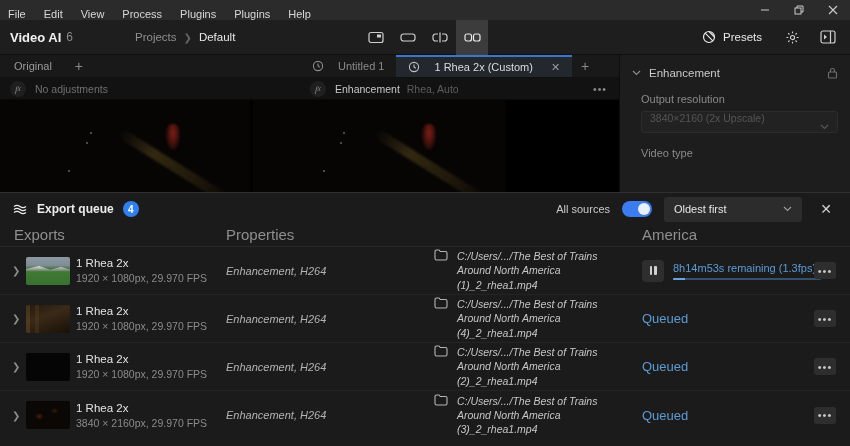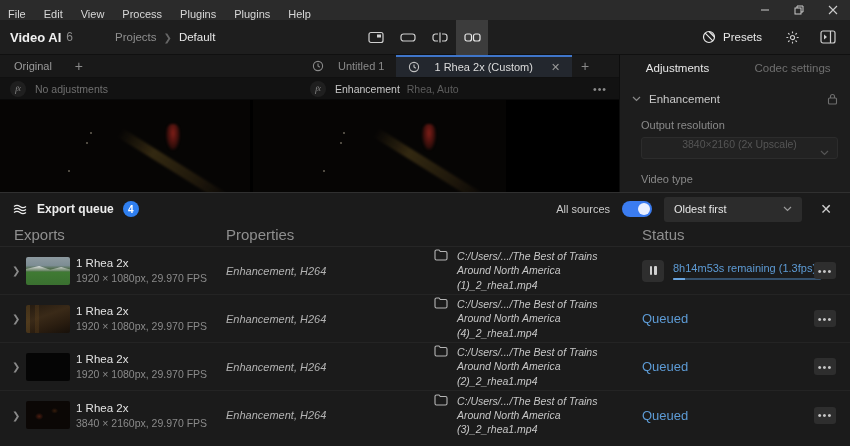--- a/index.html
+++ b/index.html
@@ -20,21 +20,21 @@
   .win-controls { margin-left:auto; display:flex; align-items:center; }
   .win-btn { width:34px; height:20px; display:flex; align-items:center; justify-content:center; color:#ccc; }
 
   
   .titlebar {
     height:35px; background:#1e1e1e; display:flex; align-items:center;
     position:relative; border-bottom:1px solid #101010;
   }
   .app-name { font-size:13px; font-weight:bold; color:#f0f0f0; margin-left:10px; }
   .app-version { font-size:12px; color:#8a8a8a; margin-left:5px; }
-  .breadcrumb { display:flex; align-items:center; gap:7px; margin-left:42px; font-size:11.5px; }
+  .breadcrumb { display:flex; align-items:center; gap:7px; margin-left:62px; font-size:11.5px; }
   .crumb-root { color:#8f8f8f; }
   .crumb-sep { color:#666; font-size:10px; }
   .crumb-current { color:#e8e8e8; }
   .view-switcher { position:absolute; left:360px; top:0; height:35px; display:flex; }
   .view-btn { width:32px; height:35px; display:flex; align-items:center; justify-content:center; color:#cfcfcf; }
   .view-btn.selected { background:#3c3c3c; }
   .titlebar-right { margin-left:auto; display:flex; align-items:center; gap:8px; padding-right:8px; }
   .presets-btn { display:flex; align-items:center; gap:7px; color:#e8e8e8; font-size:11.5px; padding:4px 8px; }
   .icon-btn { width:28px; height:26px; display:flex; align-items:center; justify-content:center; color:#cfcfcf; }
 
@@ -81,21 +81,21 @@
   .panel-tabs { display:flex; height:26px; align-items:center; font-size:11.5px; }
   .panel-tab { flex:1; text-align:center; }
   .panel-tab.active { color:#e6e6e6; }
   .panel-tab.inactive { color:#6f6f6f; }
   .section-header { display:flex; align-items:center; gap:8px; padding:12px 12px 0 12px; color:#c9c9c9; font-size:11.5px; }
   .section-header .chev { color:#8a8a8a; }
   .lock { margin-left:auto; color:#6f6f6f; }
   .field-label { color:#8a8a8a; font-size:11px; padding:14px 0 6px 21px; }
   .dropdown {
     margin:0 12px 0 21px; height:22px; background:#222; border:1px solid #2c2c2c; border-radius:3px;
-    display:flex; align-items:center; padding:0 8px; color:#555; font-size:10.5px;flex-direction:column;
+    display:flex; align-items:flex-start; padding:0 8px; color:#555; font-size:10.5px;flex-direction:column;
   }
   .dropdown .chev { margin-left:auto; color:#555; }
 
   
   .export-panel { position:absolute; left:0; top:192px; width:850px; height:254px; background:#1b1b1b; border-top:1px solid #303030; }
   .eq-header { height:28px; display:flex; align-items:center; padding:0 12px; margin-top:2px; }
   .eq-title { display:flex; align-items:center; gap:9px; font-size:12px; font-weight:bold; color:#ececec; }
   .eq-badge { width:16px; height:16px; border-radius:50%; background:#2f7ff0; color:#fff; font-size:10px; font-weight:bold;
     display:flex; align-items:center; justify-content:center; }
   .eq-header-right { margin-left:auto; display:flex; align-items:center; gap:12px; }
@@ -284,24 +284,20 @@
         <div class="figure-red" style="left:169px; top:24px;"></div>
         <div class="beam" style="left:113px; top:62px;"></div>
         <span class="speck" style="left:90px; top:32px;"></span>
         <span class="speck" style="left:87px; top:42px;"></span>
         <span class="speck" style="left:70px; top:70px;"></span>
       </div>
     </div>
   </div>
 
   <div class="right-panel">
-    <div class="panel-tabs">
-      <div class="panel-tab active">Adjustments</div>
-      <div class="panel-tab inactive">Codec settings</div>
-    </div>
     <div class="section-header">
       <span class="chev">
         <svg width="9" height="6" viewBox="0 0 9 6" fill="none" stroke="#8a8a8a" stroke-width="1.2">
             <path d="M1 1l3.5 3.5L8 1"></path>
           </svg>
       </span>
       <span>Enhancement</span>
       <span class="lock">
         <svg width="11" height="12" viewBox="0 0 11 12" fill="none" stroke="#6f6f6f" stroke-width="1.1">
             <rect x="1.5" y="5" width="8" height="6" rx="1"></rect>
@@ -346,21 +342,21 @@
         </span>
       </div>
       <div class="eq-close">✕</div>
     </div>
   </div>
 
   <div class="eq-grid eq-colheads">
     <div class="col-exports">Exports</div>
     <div>Properties</div>
     <div></div>
-    <div>Status</div>
+    <div>America</div>
     <div></div>
   </div>
 
   <div class="eq-grid eq-row">
     <div class="row-chevron">❯</div>
     <div class="thumb thumb-0"></div>
     <div>
       <div class="row-name">1 Rhea 2x</div>
       <div class="row-specs">1920 × 1080px, 29.970 FPS</div>
     </div>

